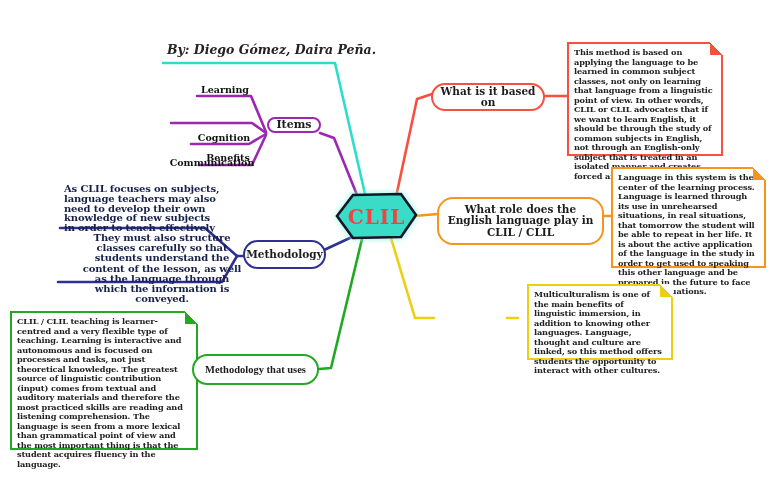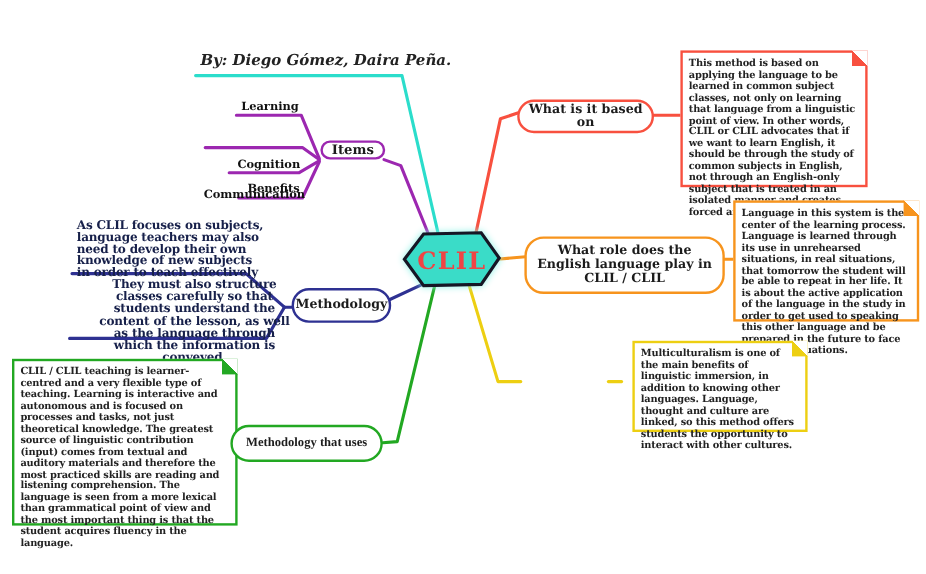--- a/index.html
+++ b/index.html
@@ -117,19 +117,19 @@
 
   <div class="note note-yellow" style="left:517px;top:284px;width:146px;height:76px;">
     <span class="dogear"></span>
     <span>Multiculturalism is one of the main benefits of linguistic immersion, in addition to knowing other languages. Language, thought and culture are linked, so this method offers students the opportunity to interact with other cultures.</span>
   </div>
 
   <div class="linetext" style="left:64px;top:184px;width:158px;line-height:9.8px;">As CLIL focuses on subjects, language teachers may also need to develop their own knowledge of new subjects in order to teach effectively</div>
   <div class="linetext" style="left:78px;top:233px;width:168px;line-height:10.2px;text-align:center;">They must also structure classes carefully so that students understand the content of the lesson, as well as the language through which the information is conveyed.</div>
   <div class="node n-navy" style="left:243px;top:240px;width:83px;height:29px;font-size:10.5px;">Methodology</div>
 
-  <div class="note note-green" style="left:10px;top:299px;width:188px;height:139px;">
+  <div class="note note-green" style="left:10px;top:311px;width:188px;height:139px;">
     <span class="dogear"></span>
     <span>CLIL / CLIL teaching is learner-centred and a very flexible type of teaching. Learning is interactive and autonomous and is focused on processes and tasks, not just theoretical knowledge. The greatest source of linguistic contribution (input) comes from textual and auditory materials and therefore the most practiced skills are reading and listening comprehension. The language is seen from a more lexical than grammatical point of view and the most important thing is that the student acquires fluency in the language.</span>
   </div>
   <div class="node n-green" style="left:192px;top:354px;width:127px;height:31px;font-size:10.5px;font-family:Liberation Serif, serif;">Methodology that uses</div>
 
 </div>
 
 </body></html>

